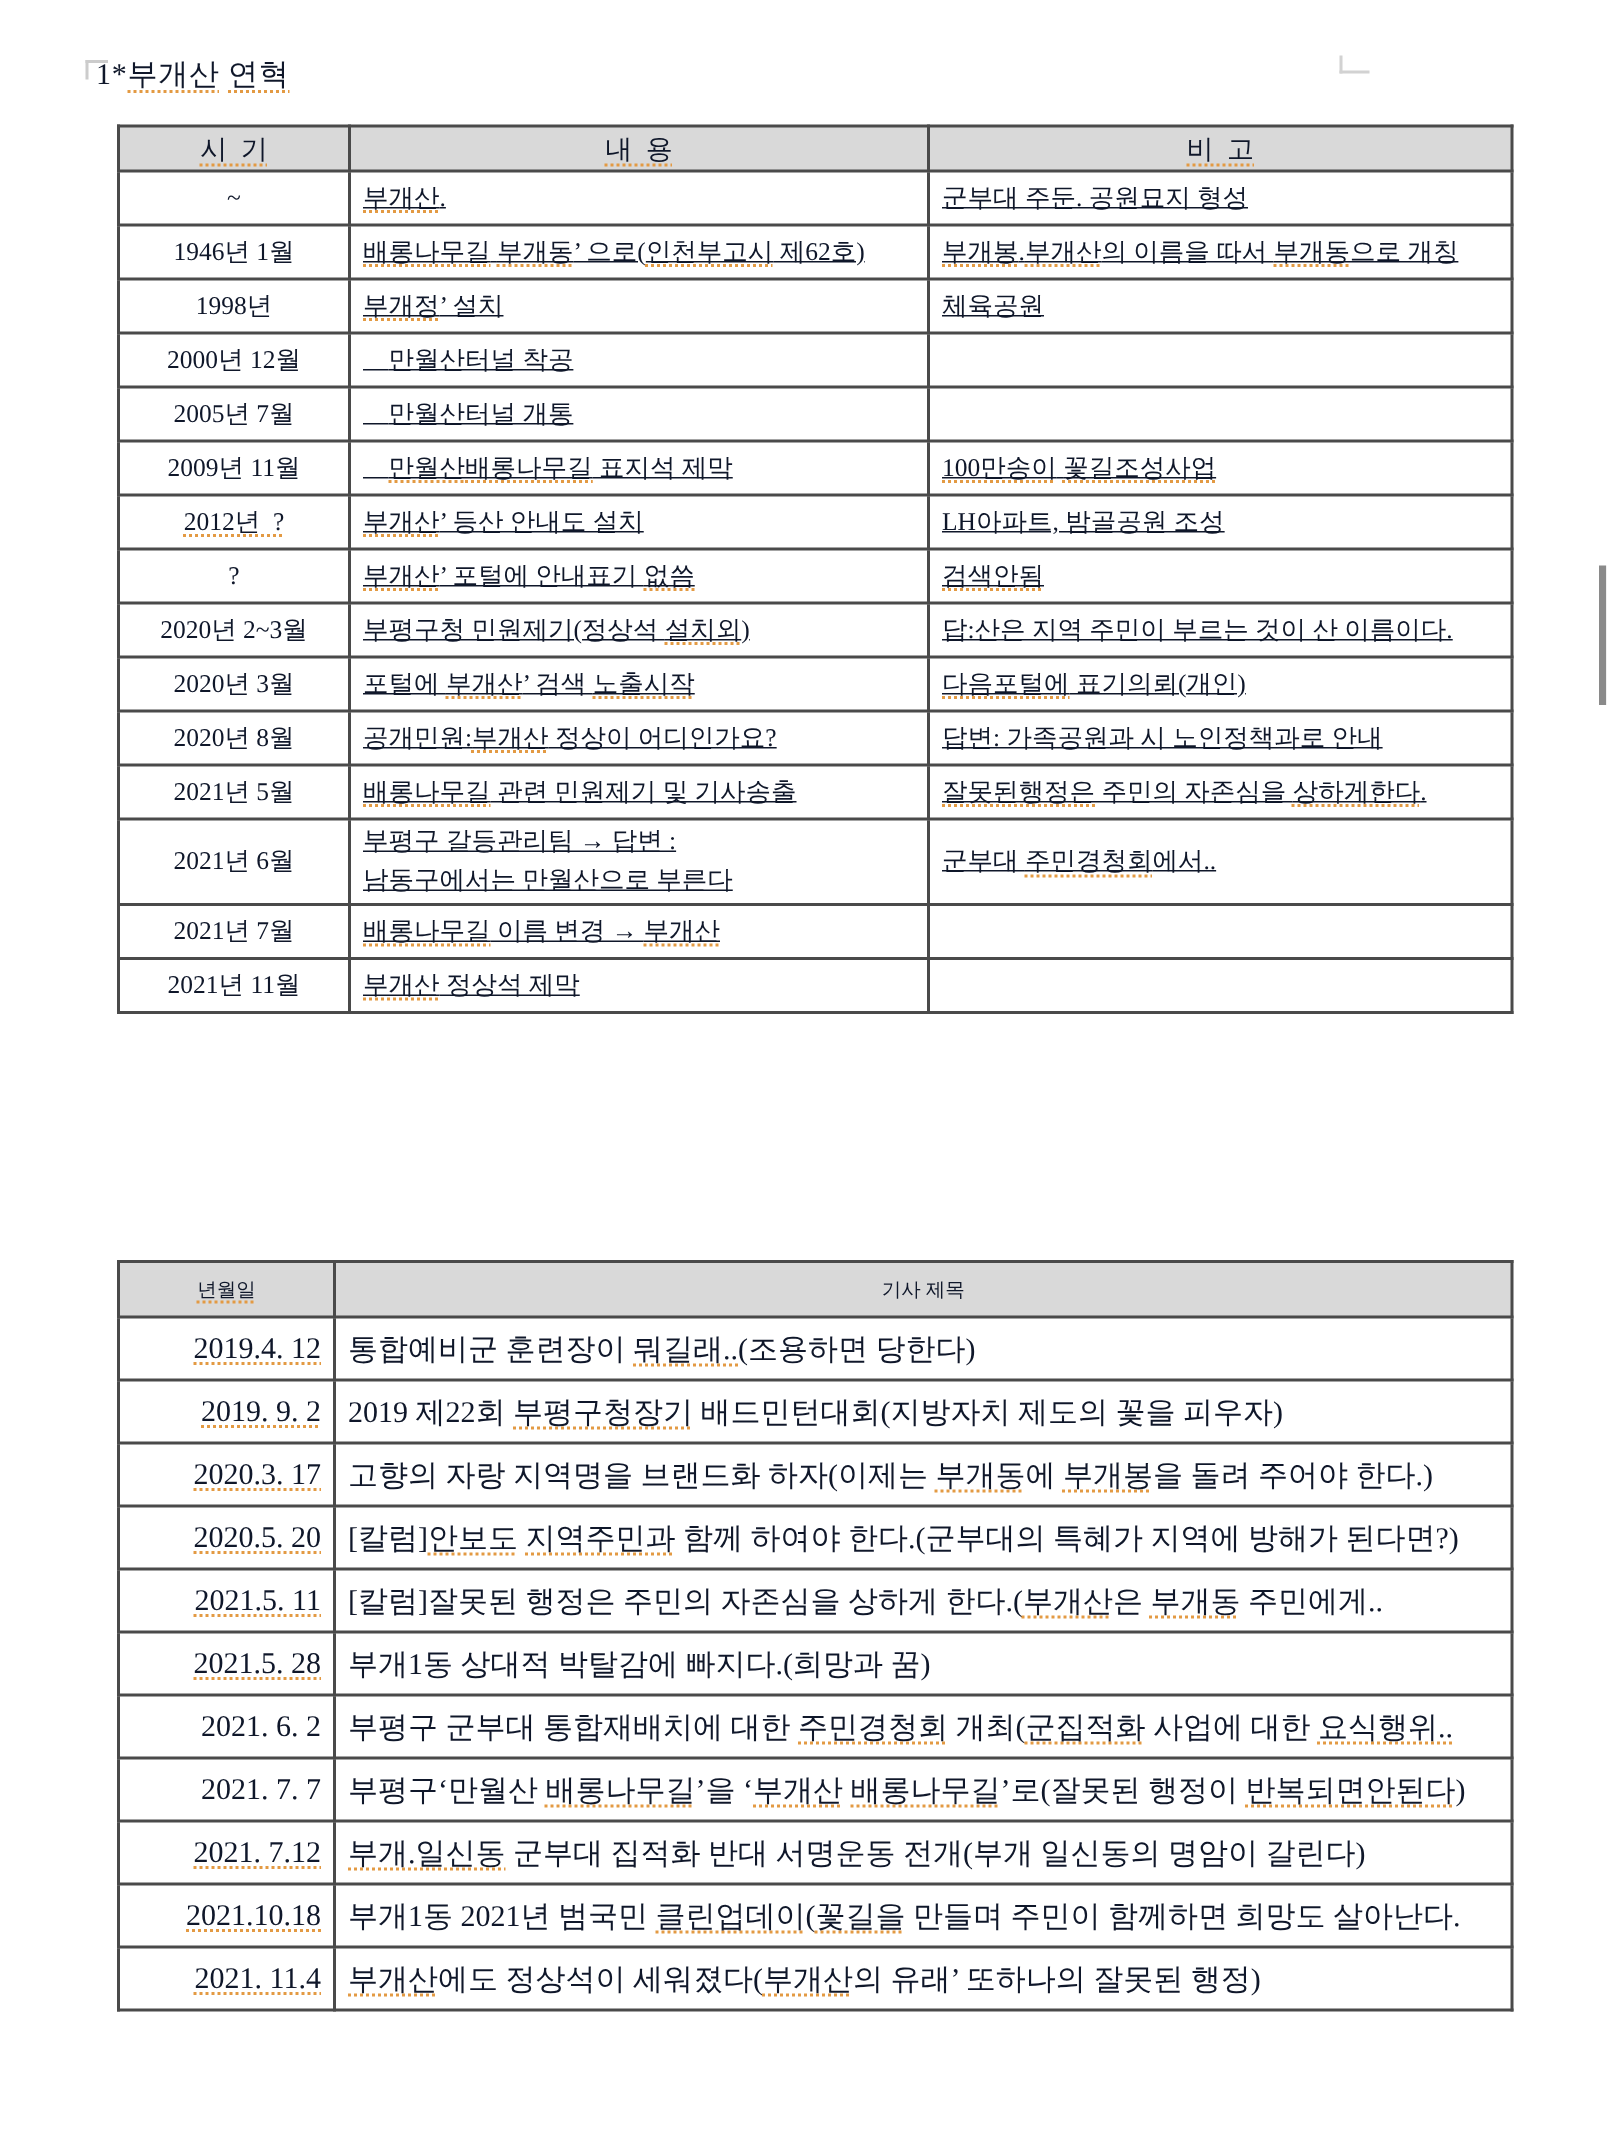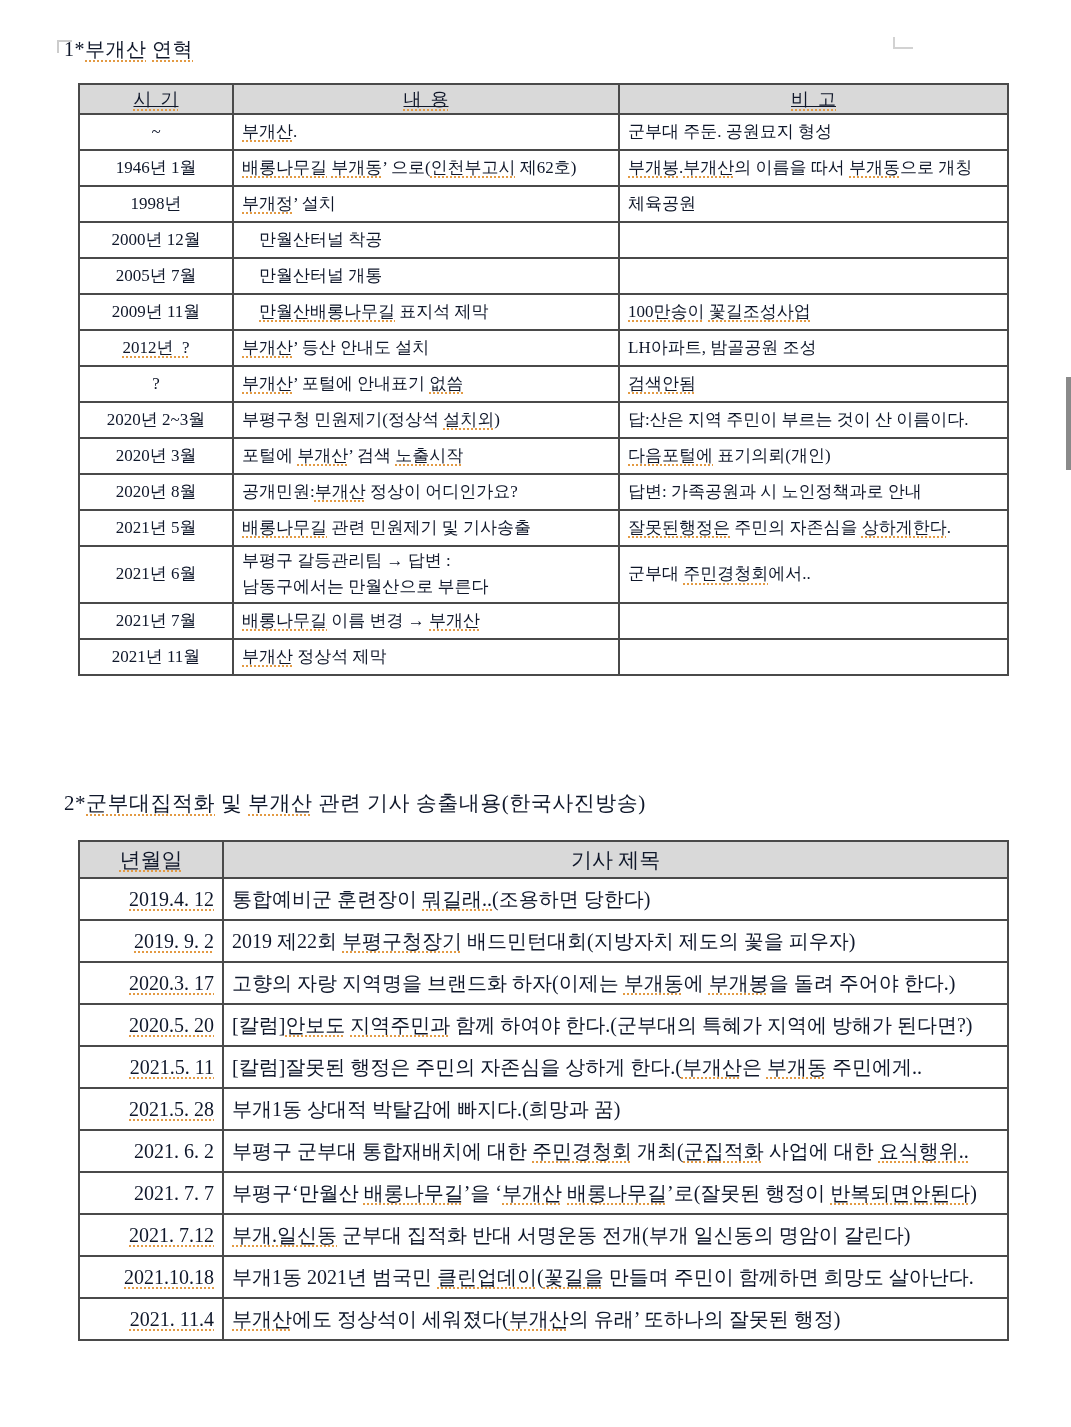--- a/index.html
+++ b/index.html
@@ -20,26 +20,26 @@
   
   .sec-title{position:absolute;margin:0;font-weight:normal;letter-spacing:0.5px;}
   .t1title{left:64px;top:36px;font-size:20px;}
   .t2title{left:64px;top:789px;font-size:21px;}
   
   .tbl{position:absolute;border-collapse:collapse;table-layout:fixed;background:#ffffff;}
   .tbl1{left:78px;top:83px;width:929px;}
   .tbl2{left:78px;top:840px;width:929px;}
   .tbl th,.tbl td{border:2px solid #4a4a4a;padding:1px 8px;vertical-align:middle;}
   .tbl th{background:#d9d9d9;font-weight:normal;white-space:pre;text-align:center;}
-  .tbl1 th{height:26px;font-size:18px;text-decoration:underline;}
+  .tbl1 th{height:26px;font-size:18px;}
   .tbl1 td{height:32px;font-size:17px;line-height:1.55;}
-  .tbl2 th{height:33px;font-size:21px;}
+  .tbl2 th{height:33px;font-size:13px;}
   .tbl2 td{height:38px;font-size:20px;}
   .c-period{text-align:center;white-space:pre;}
-  .c-content,.c-remark{white-space:pre-wrap;}
+  .c-content,.c-remark{white-space:pre-wrap;text-decoration:underline;}
   .c-date{text-align:right;white-space:pre;font-size:19px;}
   .c-title{white-space:pre-wrap;border-radius:10px;}
   
   .sp{
     text-decoration-line:underline;
     text-decoration-style:dotted;
     text-decoration-color:#e39a43;
     text-decoration-thickness:2px;
     text-underline-offset:4px;
   }
@@ -142,21 +142,20 @@
           <td class="c-remark sp-scan"></td>
         </tr>
         <tr>
           <td class="c-period sp-scan">2021년 11월</td>
           <td class="c-content sp-scan"><span class="sp">부개산</span> 정상석 제막</td>
           <td class="c-remark sp-scan"></td>
         </tr>
       </tbody>
   </table>
 
-  <h2 class="sec-title t2title sp-scan">2*<span class="sp">군부대집적화</span> 및 <span class="sp">부개산</span> 관련 기사 송출내용(한국사진방송)</h2>
 
   <table class="tbl tbl2">
     <colgroup>
       <col style="width:144px">
         <col style="width:785px">
     </colgroup>
     <thead>
       <tr>
         <th class="sp-scan"><span class="sp">년월일</span></th>
         <th class="sp-scan">기사 제목</th>

